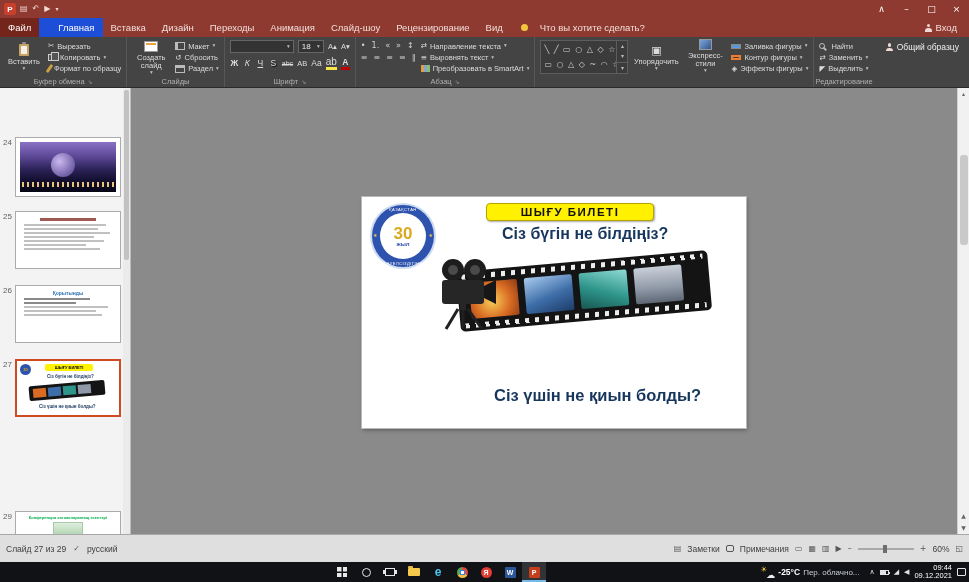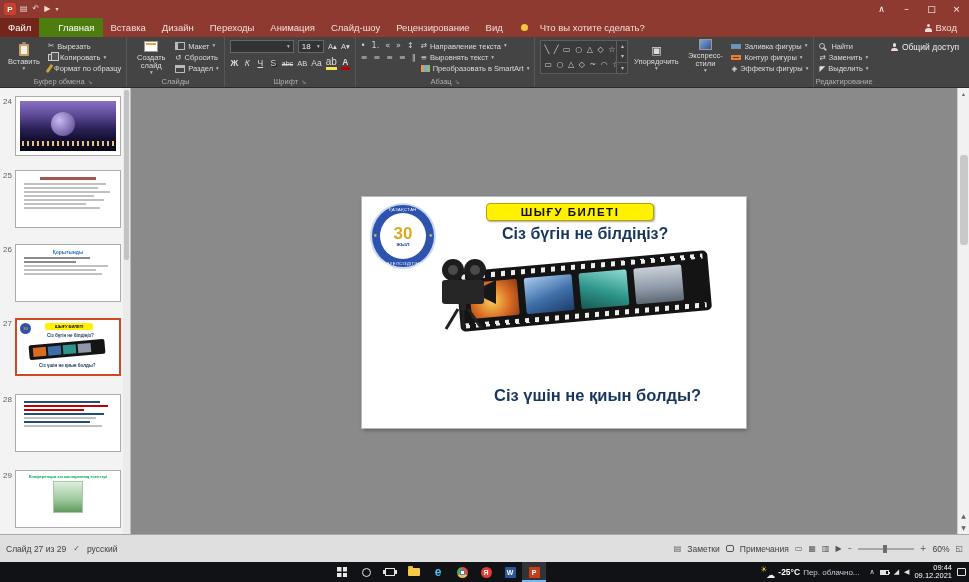--- a/index.html
+++ b/index.html
@@ -15,21 +15,21 @@
   .qbtn { font-size:8px; color:#F3DCD6; padding:0 1px; }
   .qbtn.small { font-size:6px; }
   .title-text { position:absolute; left:0; right:0; text-align:center; font-size:9px; color:#F7E8E4; white-space:nowrap; overflow:hidden; }
   .win-controls { margin-left:auto; display:flex; z-index:2; }
   .winbtn { width:25px; height:18px; display:flex; align-items:center; justify-content:center; font-size:9px; color:#fff; }
 
   
   .tabrow { position:absolute; top:18px; left:0; right:0; height:19px; background:#8E3A30; display:flex; align-items:stretch; font-size:9.5px; color:#F2DEDA; }
   .tab { padding:0 8px; display:flex; align-items:center; white-space:nowrap; }
   .tab.file { background:#73251C; color:#fff; }
-  .tab.active { background:#4d7c0f; color:#fff;padding-left:19px; }
+  .tab.active { background:#1d4ed8; color:#fff;padding-left:19px; }
   .tellme { display:flex; align-items:center; gap:12px; margin-left:10px; }
   .bulb { width:7px; height:7px; border-radius:50%; background:#F5C63C; }
   .signin { margin-left:auto; display:flex; align-items:center; gap:4px; padding-right:12px; }
   .person { width:7px; height:8px; position:relative; display:inline-block; }
   .person::before { content:""; position:absolute; left:2px; top:0; width:3.5px; height:3.5px; border-radius:50%; background:#EFD9D4; }
   .person::after { content:""; position:absolute; left:0; bottom:0; width:7px; height:3.5px; border-radius:3px 3px 0 0; background:#EFD9D4; }
 
   
   .ribbon { position:absolute; top:37px; left:0; right:0; height:51px; background:#444; border-bottom:1px solid #2A2A2A; display:flex; color:#DCDCDC; }
   .rgroup { position:relative; border-right:1px solid #575757; height:100%; padding:3px 5px 13px 5px; display:flex; gap:5px; }
@@ -77,21 +77,21 @@
   .mi-outline { width:10px; height:5px; border:2px solid #ED7D31; }
   .mi-search { width:6px; height:6px; border:1.5px solid #BBB; border-radius:50%; position:relative; margin-right:3px; }
   .mi-search::after { content:""; position:absolute; width:4px; height:1.5px; background:#BBB; transform:rotate(45deg); right:-3px; bottom:-1px; }
   .sharebtn { position:absolute; right:10px; top:5px; display:flex; align-items:center; gap:4px; font-size:8.5px; color:#EEE; }
 
   
   .workspace { position:absolute; top:88px; left:0; right:0; bottom:36px; background:#8A8A8A; }
   .thumb-panel { position:absolute; left:0; top:0; bottom:0; width:131px; background:#F3F3F3; border-right:1px solid #BDBDBD; }
   .panel-scroll { position:absolute; right:0; top:0; bottom:0; width:7px; background:#EBEBEB; }
   .panel-thumbbar { position:absolute; right:1px; top:2px; width:5px; height:170px; background:#C2C2C2; border-radius:2px; }
-  .thumb-row { position:absolute; left:0; width:124px; }
+  .thumb-row { position:absolute; left:0; width:124px;margin-top:41px; }
   .tnum { position:absolute; left:3px; top:1px; font-size:8px; color:#5F5F5F; }
   .thumb { position:absolute; left:15px; top:0; width:106px; height:58px; background:#FFF; border:1px solid #ABABAB; overflow:hidden; }
   .thumb.sel { border:2px solid #CE4A21; }
   .t24-img { position:absolute; inset:4px; background:linear-gradient(180deg,#8A71C4 0%,#5B4794 30%,#2C2258 55%,#120E2E 78%,#060514 100%); }
   .t24-img::before { content:""; position:absolute; left:32%; top:22%; width:24px; height:24px; border-radius:50%; background:radial-gradient(circle at 35% 35%,#CBB8F0,#4A3A85); }
   .t24-img::after { content:""; position:absolute; left:2px; right:2px; bottom:5px; height:5px; background:repeating-linear-gradient(90deg,rgba(255,215,130,.9) 0 2px,transparent 2px 5px); }
   .t-title { height:3px; width:56px; background:#9E5A52; margin:6px auto 3px; }
   .t-line { height:2px; background:#C0C0C0; margin:2px 8px 0; }
   .t-line.dark { background:#8A8A8A; }
   .t-line.blue { background:#1F4E79; }
@@ -406,21 +406,21 @@
           <span class="caret ico">▾</span>
         </div>
       </div>
       <div class="glabel">
         <span>Редактирование</span>
       </div>
     </div>
 
     <div class="sharebtn">
       <span class="person"></span>
-      <span>Общий доступ</span>
+      <span>Общий образцу</span>
     </div>
   </div>
 
   <div class="workspace">
 
     <div class="thumb-panel">
 
       <div class="thumb-row" style="top:8px; height:64px;">
         <span class="tnum">24</span>
         <div class="thumb" style="height:60px;">
@@ -463,32 +463,20 @@
           <div class="m-strip">
             <span class="m-frame mf1"></span>
             <span class="m-frame mf2"></span>
             <span class="m-frame mf3"></span>
             <span class="m-frame mf4"></span>
           </div>
           <div class="m-q2">Сіз үшін не қиын болды?</div>
         </div>
       </div>
 
-      <div class="thumb-row" style="top:306px; height:62px;">
-        <span class="tnum">28</span>
-        <div class="thumb">
-          <div class="t-line blue" style="margin-top:6px; margin-right:20px;"></div>
-          <div class="t-line red" style="margin-right:12px;"></div>
-          <div class="t-line red" style="margin-right:36px;"></div>
-          <div class="t-line blue" style="margin-right:16px;"></div>
-          <div class="t-line" style="margin-right:24px;"></div>
-          <div class="t-line blue" style="margin-right:30px;"></div>
-          <div class="t-line" style="margin-right:18px;"></div>
-        </div>
-      </div>
 
       <div class="thumb-row" style="top:382px; height:62px;">
         <span class="tnum">29</span>
         <div class="thumb">
           <div class="t29-title">Конференция хатшыларының есептері</div>
           <div class="t29-img"></div>
         </div>
       </div>
 
       <div class="panel-scroll">

